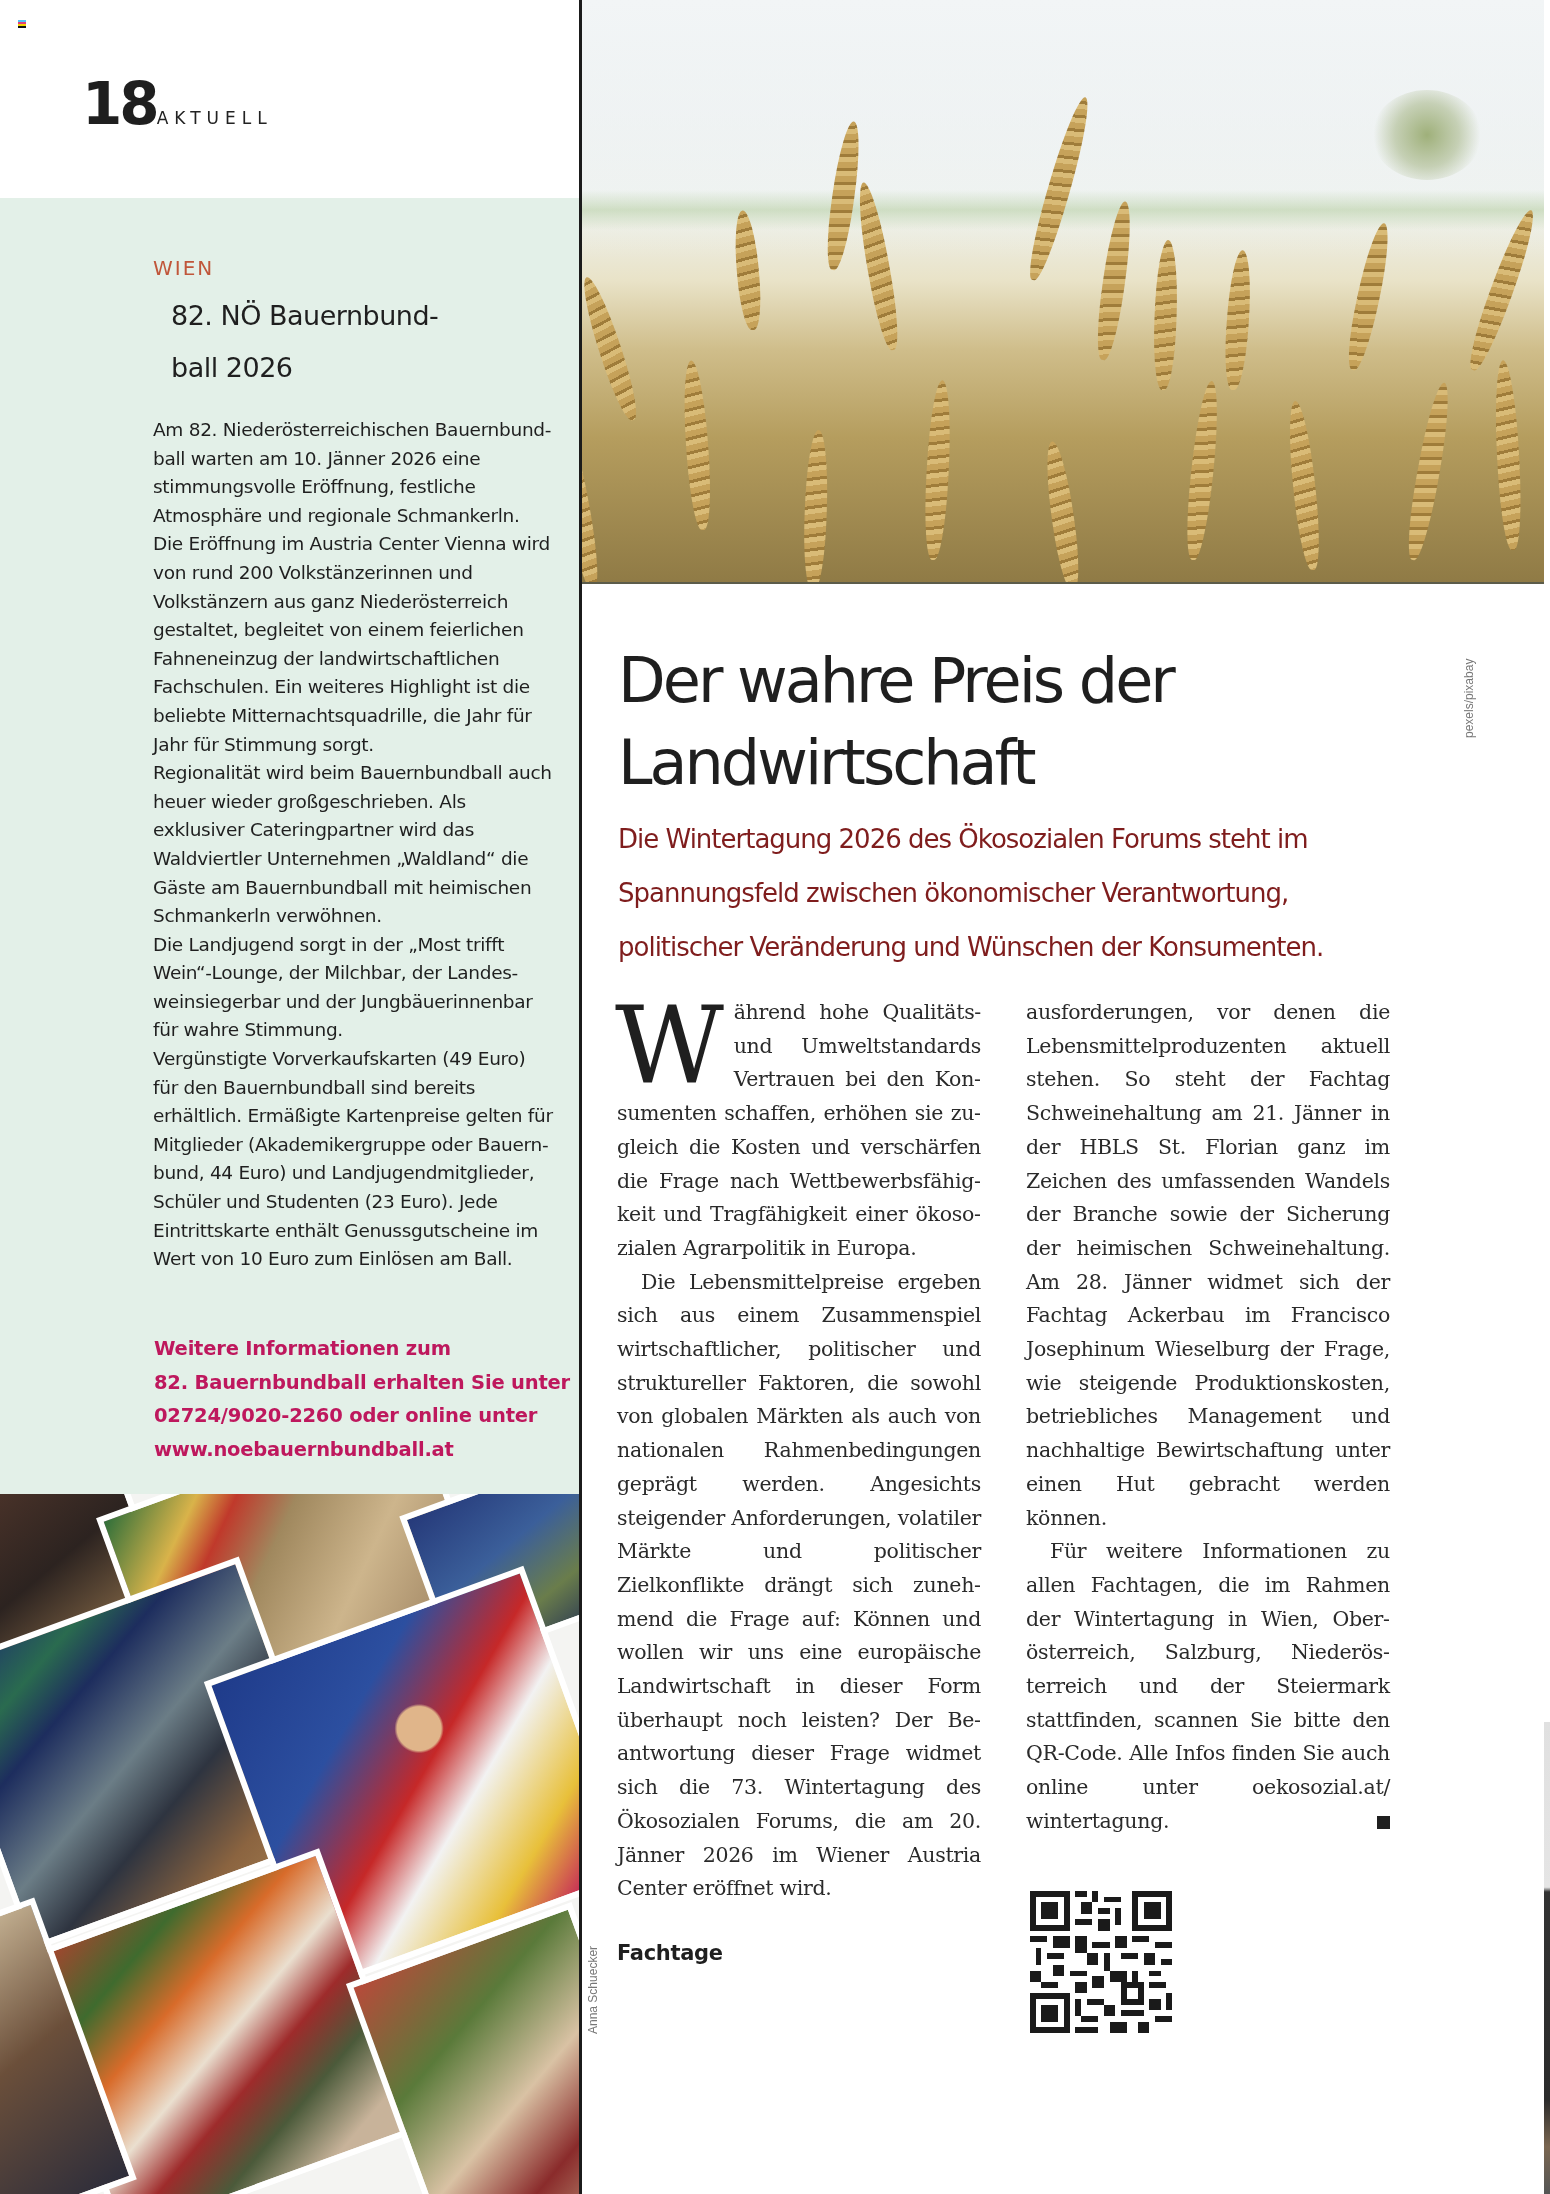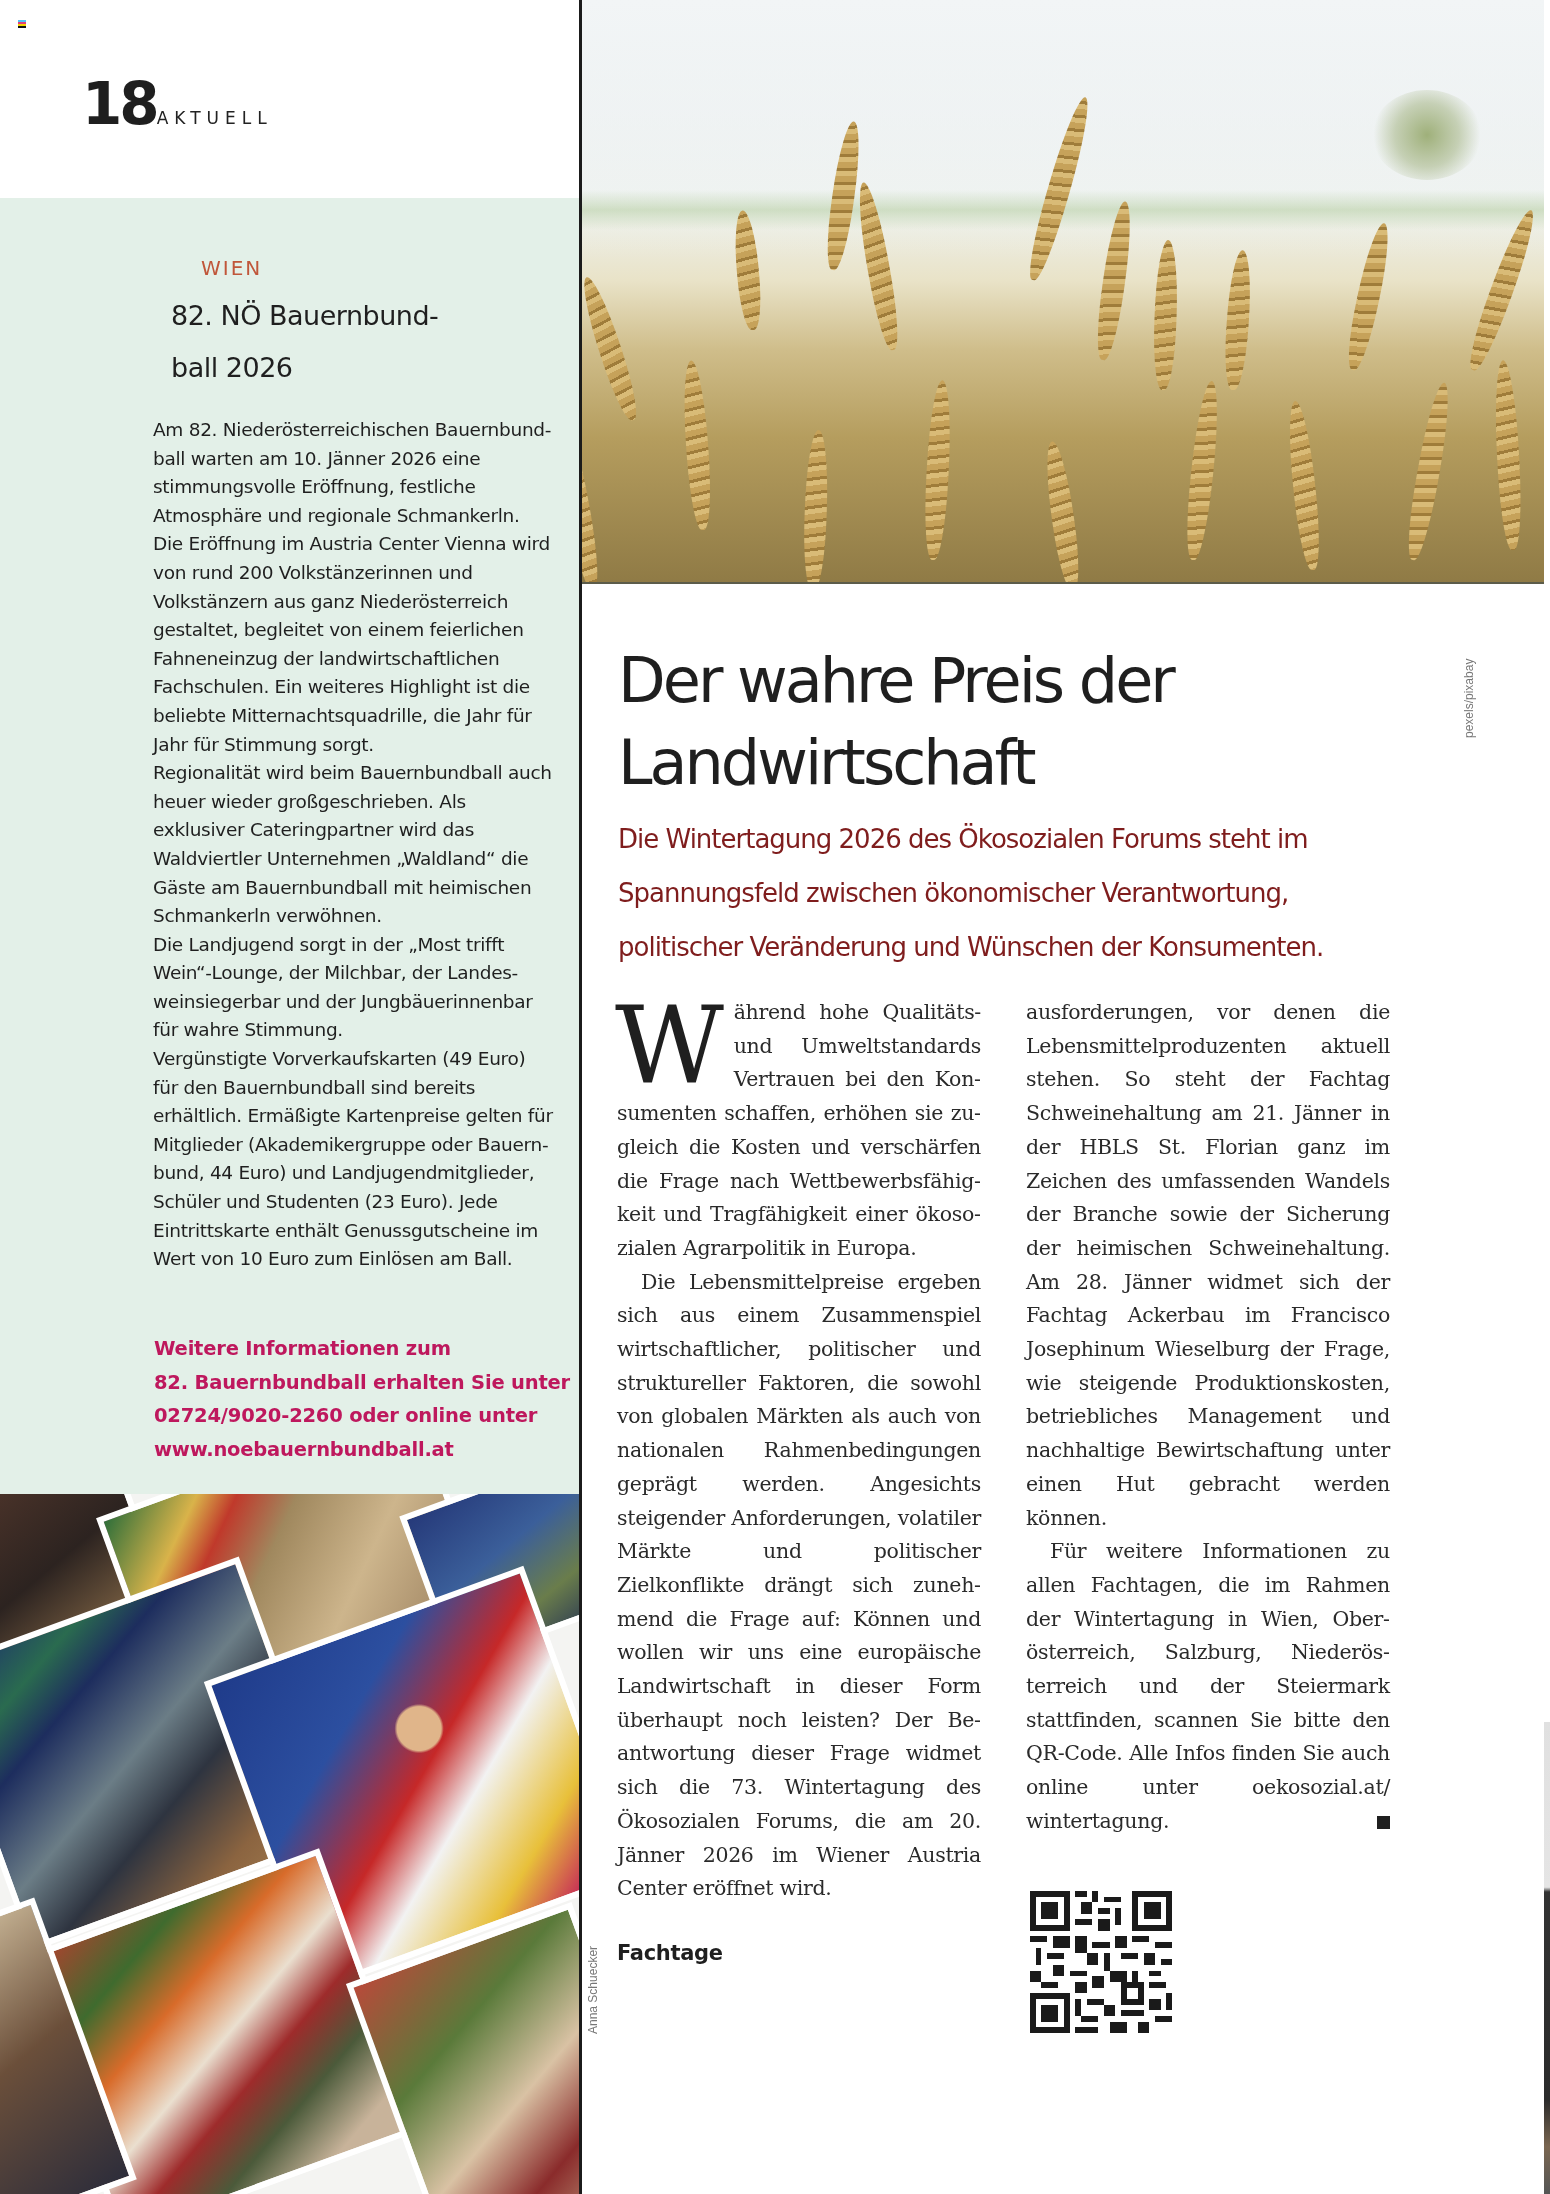--- a/index.html
+++ b/index.html
@@ -9,21 +9,21 @@
   .cmyk-mark { position: absolute; left: 18px; top: 20px; width: 8px; height: 8px; }
   .cmyk-mark span { display: block; height: 2px; }
 
   .page-head { position: absolute; left: 74px; top: 70px; display: flex; align-items: baseline; }
   .page-num { font-family: "DejaVu Sans", sans-serif; font-size: 58px; font-weight: bold; letter-spacing: -3px; color: #1f1f1f; margin-left: 8px; }
   .section-label { font-family: "DejaVu Sans", sans-serif; font-size: 17px; letter-spacing: 6px; color: #222; }
 
   .divider { position: absolute; left: 579px; top: 0; width: 3px; height: 2194px; background: #1b1b1b; }
 
   .green-panel { position: absolute; left: 0; top: 198px; width: 579px; height: 1296px; background: #e3f0e8; }
-  .green-panel .kicker { position: absolute; left: 153px; top: 58px; font-family: "DejaVu Sans", sans-serif; font-size: 20px; letter-spacing: 2px; color: #c0563a; margin-left: 48px; }
+  .green-panel .kicker { position: absolute; left: 153px; top: 58px; font-family: "DejaVu Sans", sans-serif; font-size: 20px; letter-spacing: 2px; color: #c0563a; }
   .green-panel .title { position: absolute; left: 171px; top: 92px; width: 400px; font-family: "DejaVu Sans", sans-serif; font-size: 27px; line-height: 52px; color: #1f1f1f; letter-spacing: -0.5px; }
   .green-panel .body { position: absolute; left: 153px; top: 218px; width: 400px; font-family: "DejaVu Sans", sans-serif; font-size: 18.5px; line-height: 28.6px; color: #1f1f1f; letter-spacing: -0.3px; }
   .green-panel .body p { margin: 0; }
   .green-panel .info { position: absolute; left: 154px; top: 1134px; width: 420px; font-family: "DejaVu Sans", sans-serif; font-weight: bold; font-size: 19.5px; line-height: 33.5px; color: #be185d; letter-spacing: -0.2px; }
 
   .collage { position: absolute; left: 0; top: 1494px; width: 579px; height: 700px; background: #f4f4f2; overflow: hidden; }
   .photo { position: absolute; border: 6px solid #fff; transform-origin: center; }
   .credit-left { position: absolute; left: 586px; top: 2034px; transform: rotate(-90deg); transform-origin: left top; font-size: 12px; color: #777; white-space: nowrap; }
 
   .hero { position: absolute; left: 582px; top: 0; width: 962px; height: 584px; overflow: hidden;

